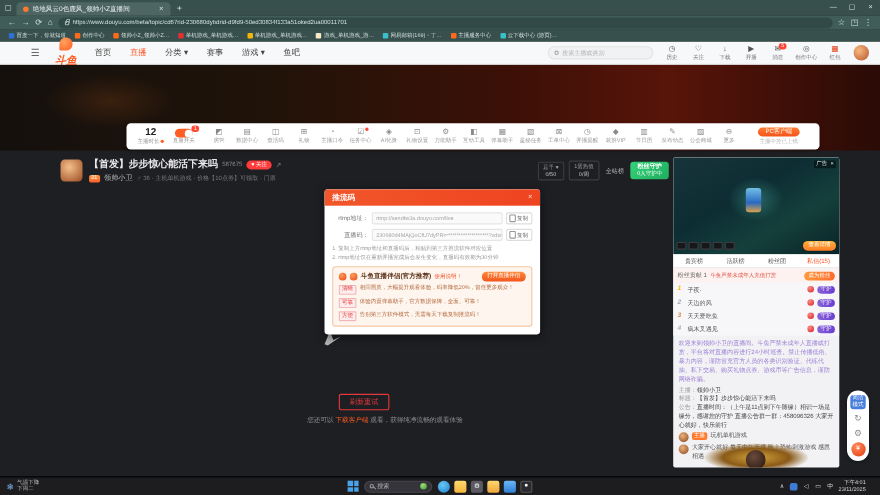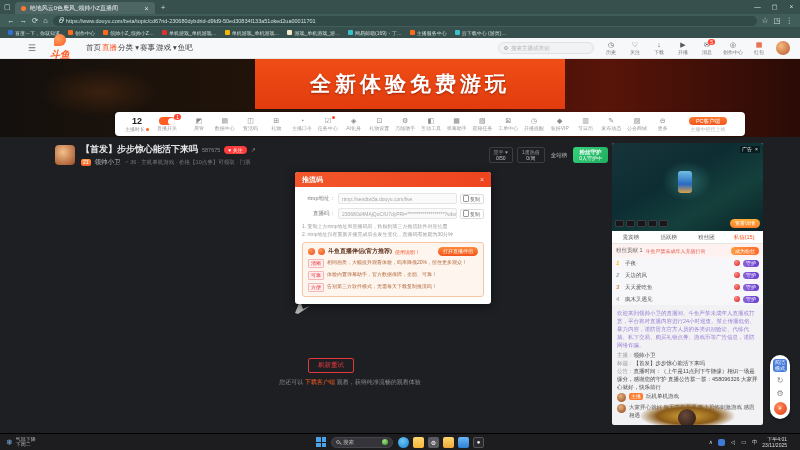--- a/index.html
+++ b/index.html
@@ -25,21 +25,21 @@
   .bookmarksbar{height:11px;background:#37504d;display:flex;align-items:center;gap:8px;padding:0 8px;overflow:hidden;}
   .bm{display:flex;align-items:center;gap:2px;font-size:5px;color:#d4dedc;white-space:nowrap;}
   .bm-ico{width:5px;height:5px;border-radius:1px;flex:none;}
 
   
   .site-nav{height:21px;background:#f7f8f9;display:flex;align-items:center;padding:0 10px;border-bottom:1px solid #e6e6e6;}
   .burger{font-size:9px;color:#666;margin-left:18px;}
   .logo{display:flex;align-items:center;gap:2px;margin-left:14px;flex-direction:column;}
   .logo-fish{width:12px;height:12px;border-radius:50% 50% 50% 10%;background:radial-gradient(circle at 35% 35%,#ffa25e,#ff5d23);}
   .logo-text{font-size:10px;font-weight:bold;font-style:italic;color:#ff5d23;}
-  .menu{display:flex;gap:1px;margin-left:16px;}
+  .menu{display:flex;gap:17px;margin-left:16px;}
   .menu-item{font-size:7.5px;color:#444;}
   .menu-item.active{color:#ff4e1d;font-weight:normal;}
   .nav-search{margin-left:auto;width:96px;height:12px;border:1px solid #e2e2e2;background:#f1f2f3;border-radius:6px;display:flex;align-items:center;padding:0 5px;gap:3px;}
   .mag{width:4px;height:4px;border:1px solid #a9a9a9;border-radius:50%;position:relative;flex:none;}
   .mag::after{content:"";position:absolute;width:3px;height:1px;background:#a9a9a9;transform:rotate(45deg);right:-2.5px;bottom:-1px;}
   .nav-search span{font-size:5.5px;color:#b5b5b5;white-space:nowrap;overflow:hidden;}
   .nav-actions{display:flex;gap:8px;margin:0 9px;}
   .nav-act{display:flex;flex-direction:column;align-items:center;font-size:5px;color:#777;position:relative;min-width:16px;}
   .nav-act .g{font-size:7px;line-height:8px;color:#555;}
   .nav-act.hot .g{color:#e23c10;}
@@ -329,23 +329,20 @@
         <div class="nav-act hot">
           <span class="g">▦</span>
           <span>红包</span>
 
         </div>
       </div>
     <span class="avatar"></span>
   </div>
 
   <div class="banner">
-    <div class="banner-core">
-      <span>全新体验免费游玩</span>
-    </div>
     <div class="anchor-card">
       <div class="duration">
         <div class="v">12</div>
         <div class="l">主播时长</div>
       </div>
       <div class="toggle-wrap">
         <div class="toggle"></div>
         <div class="l">直播开关</div>
         <span class="tbadge">1</span>
       </div>

